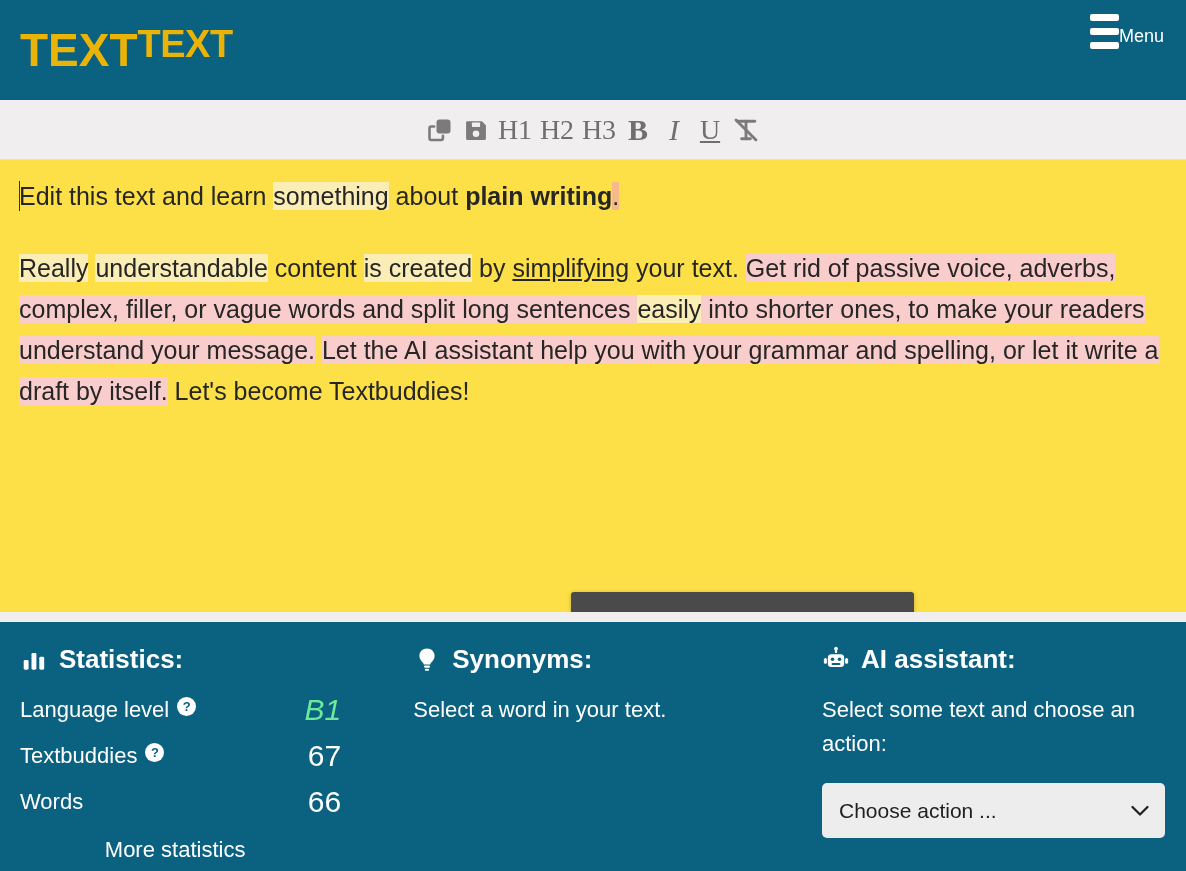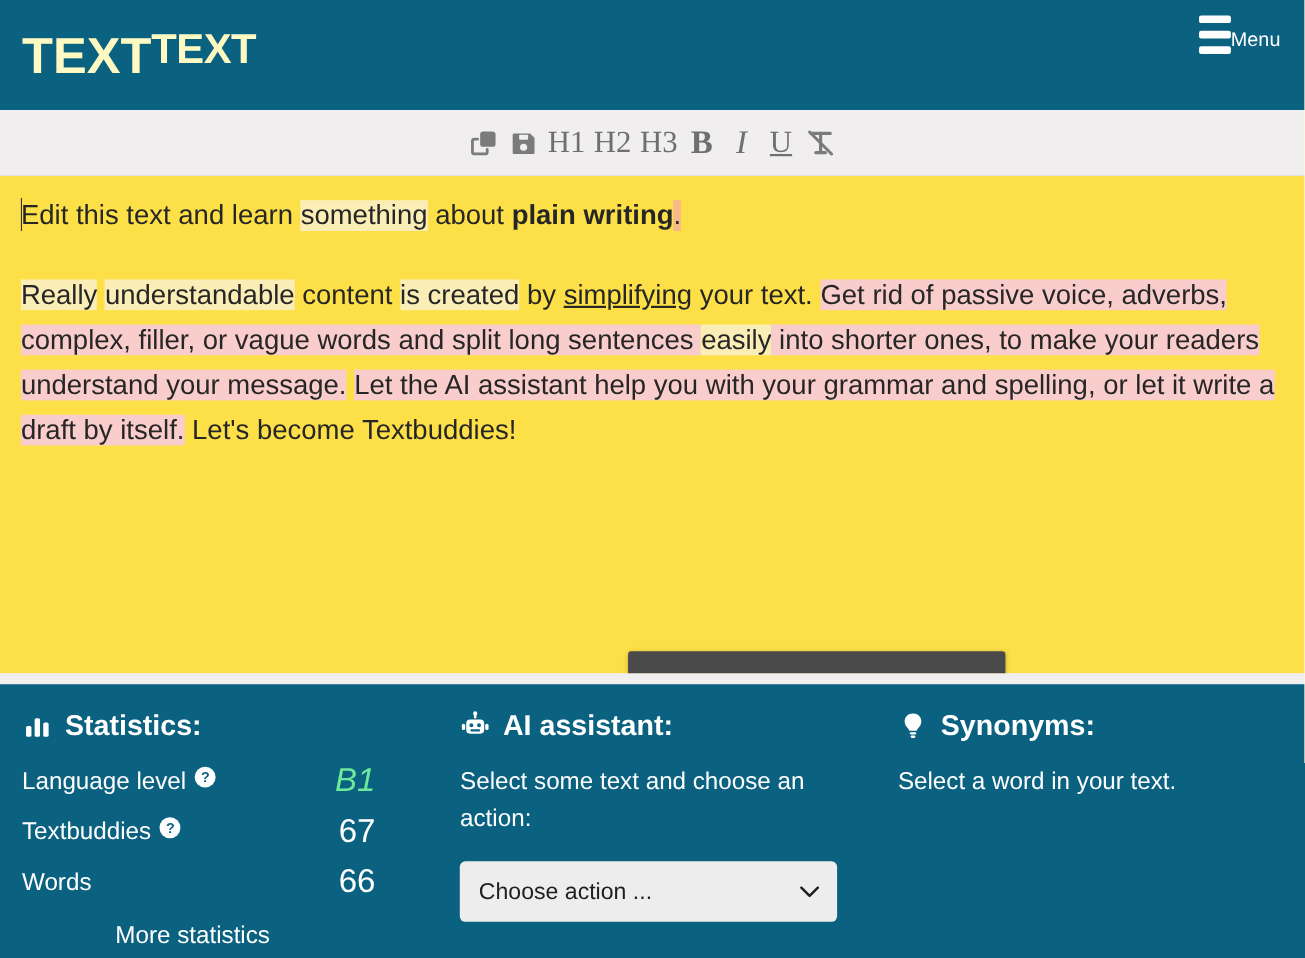--- a/index.html
+++ b/index.html
@@ -15,21 +15,21 @@
   
   .header {
     position: relative;
     height: 100px;
     background: #0a6180;
     display: flex;
     align-items: center;
   }
   .logo {
     margin-left: 20px;
-    color: #fef9c3;
+    color: #eab308;
     font-weight: bold;
     letter-spacing: -0.5px;
     line-height: 1;
     display: flex;
     align-items: baseline;
     user-select: none;
   }
   .logo-text {
     font-size: 46px;
     letter-spacing: 0px;
@@ -369,20 +369,34 @@
     <div class="stat-row">
       <span class="stat-label">
         <span>Words</span>
       </span>
       <span class="stat-value">66</span>
     </div>
 
     <div class="more-stats">More statistics</div>
   </div>
 
+  <div class="panel panel-syn">
+    <div class="panel-head">
+      <span class="panel-icon">
+        <svg width="24" height="26" viewBox="0 0 24 26" aria-hidden="true">
+          <path d="M12 1.6 C7.6 1.6 4.4 4.8 4.4 8.9 c0 3.1 1.9 4.9 3.1 6.3 c0.7 0.8 1.1 1.4 1.2 2.2 h6.6 c0.1 -0.8 0.5 -1.4 1.2 -2.2 c1.2 -1.4 3.1 -3.2 3.1 -6.3 C19.6 4.8 16.4 1.6 12 1.6 z" fill="#ffffff"></path>
+          <rect x="9" y="18.6" width="6" height="2.1" rx="1.05" fill="#ffffff"></rect>
+          <rect x="9.8" y="21.7" width="4.4" height="2.1" rx="1.05" fill="#ffffff"></rect>
+        </svg>
+      </span>
+      <span>Synonyms:</span>
+    </div>
+    <div class="panel-text">Select a word in your text.</div>
+  </div>
+
   <div class="panel panel-ai">
     <div class="panel-head">
       <span class="panel-icon">
         <svg width="28" height="28" viewBox="0 0 24 24" aria-hidden="true">
           <rect x="5" y="7" width="14" height="11" rx="3" fill="#ffffff"></rect>
           <rect x="11" y="2.2" width="2" height="4" rx="1" fill="#ffffff"></rect>
           <circle cx="12" cy="2.2" r="1.6" fill="#ffffff"></circle>
           <rect x="1.6" y="10.2" width="2.6" height="5" rx="1.3" fill="#ffffff"></rect>
           <rect x="19.8" y="10.2" width="2.6" height="5" rx="1.3" fill="#ffffff"></rect>
           <circle cx="9" cy="11.4" r="1.5" fill="#0a6180"></circle>
@@ -398,27 +412,13 @@
     <div class="select-wrap">
       <select class="select-box">
         <option>Choose action ...</option>
       </select>
       <svg class="select-chevron" width="18" height="11" viewBox="0 0 18 11" aria-hidden="true">
         <path d="M1.5 1.5 L9 9 L16.5 1.5" stroke-linecap="round" stroke-linejoin="round"></path>
       </svg>
     </div>
   </div>
 
-  <div class="panel panel-syn">
-    <div class="panel-head">
-      <span class="panel-icon">
-        <svg width="24" height="26" viewBox="0 0 24 26" aria-hidden="true">
-          <path d="M12 1.6 C7.6 1.6 4.4 4.8 4.4 8.9 c0 3.1 1.9 4.9 3.1 6.3 c0.7 0.8 1.1 1.4 1.2 2.2 h6.6 c0.1 -0.8 0.5 -1.4 1.2 -2.2 c1.2 -1.4 3.1 -3.2 3.1 -6.3 C19.6 4.8 16.4 1.6 12 1.6 z" fill="#ffffff"></path>
-          <rect x="9" y="18.6" width="6" height="2.1" rx="1.05" fill="#ffffff"></rect>
-          <rect x="9.8" y="21.7" width="4.4" height="2.1" rx="1.05" fill="#ffffff"></rect>
-        </svg>
-      </span>
-      <span>Synonyms:</span>
-    </div>
-    <div class="panel-text">Select a word in your text.</div>
-  </div>
-
 </div>
 
 </body></html>

